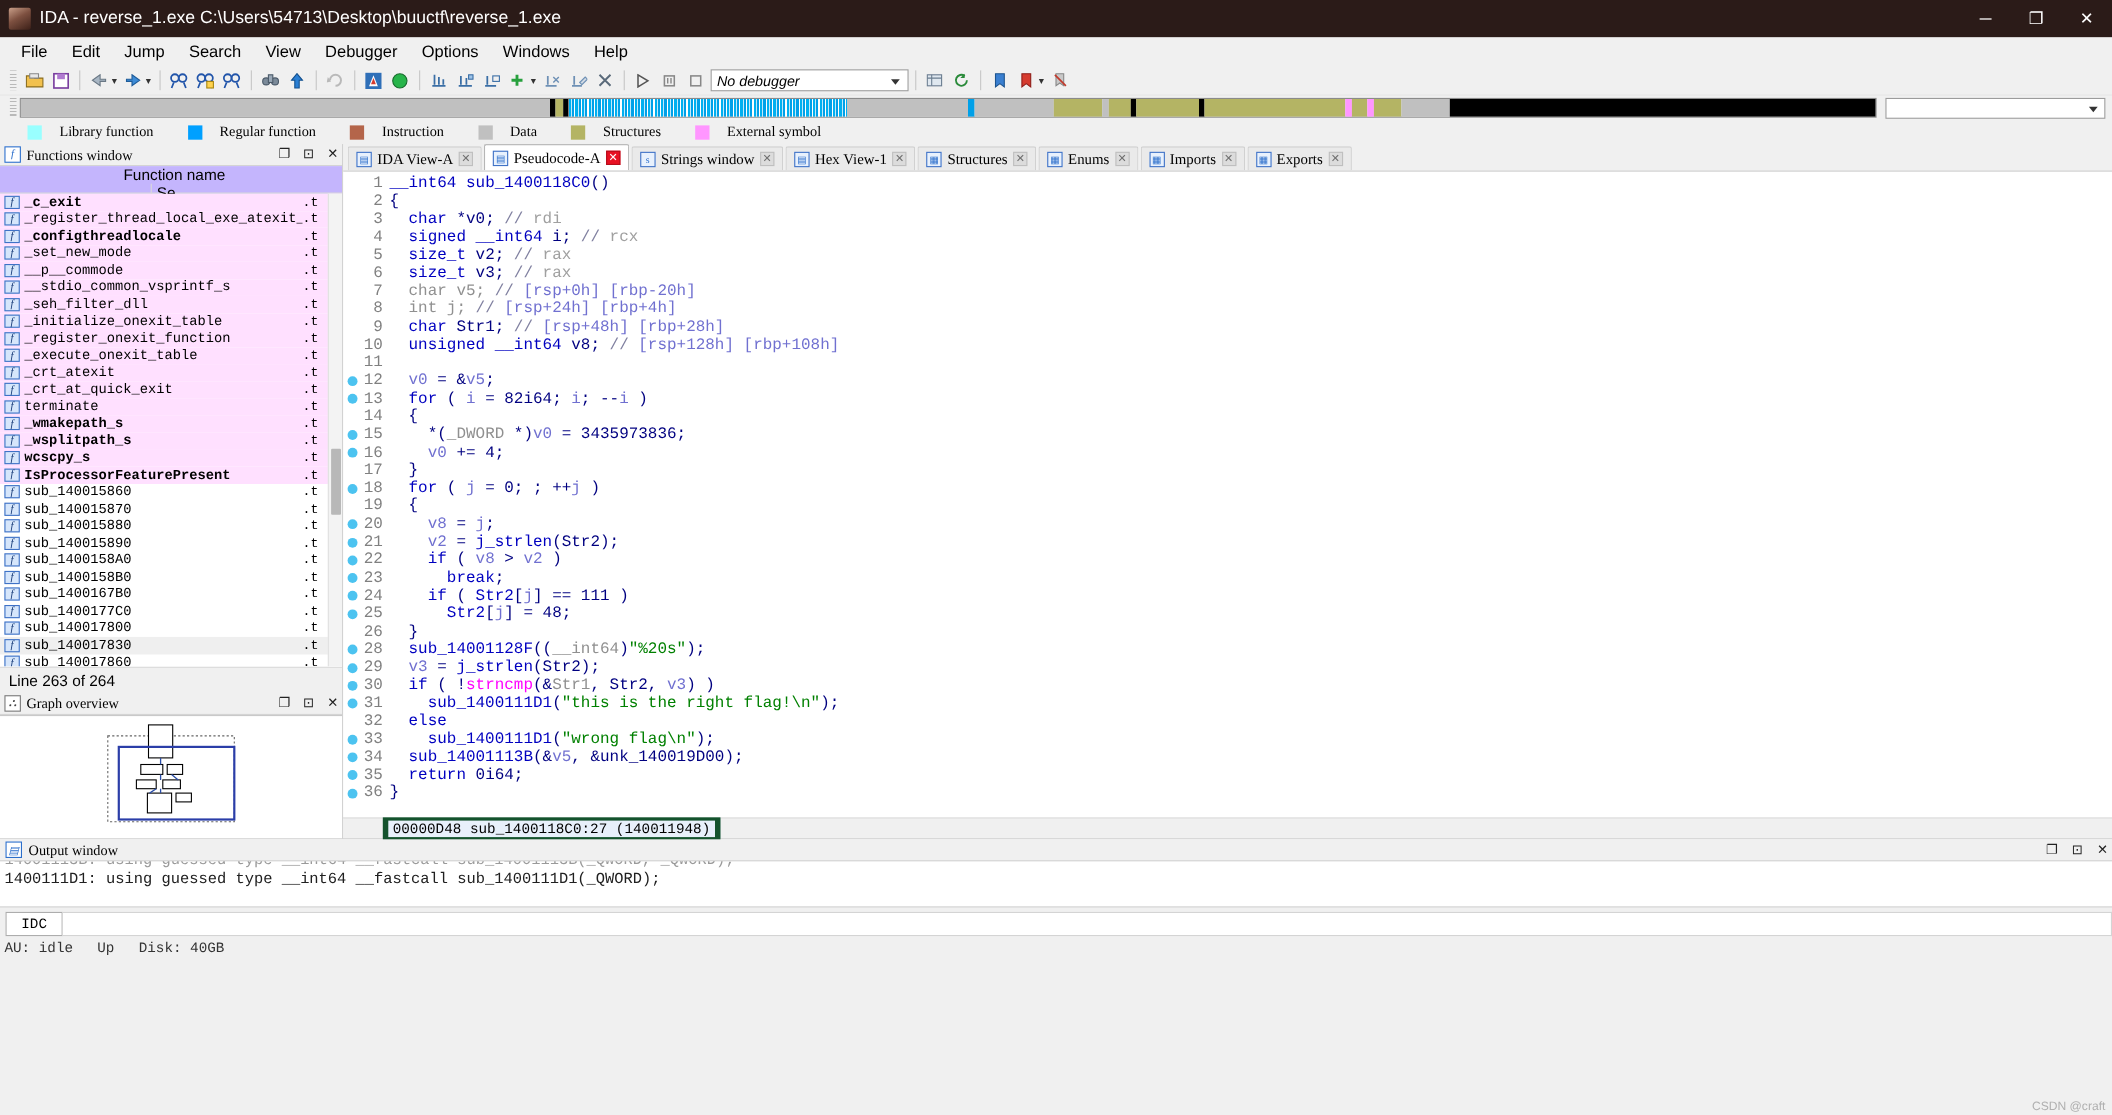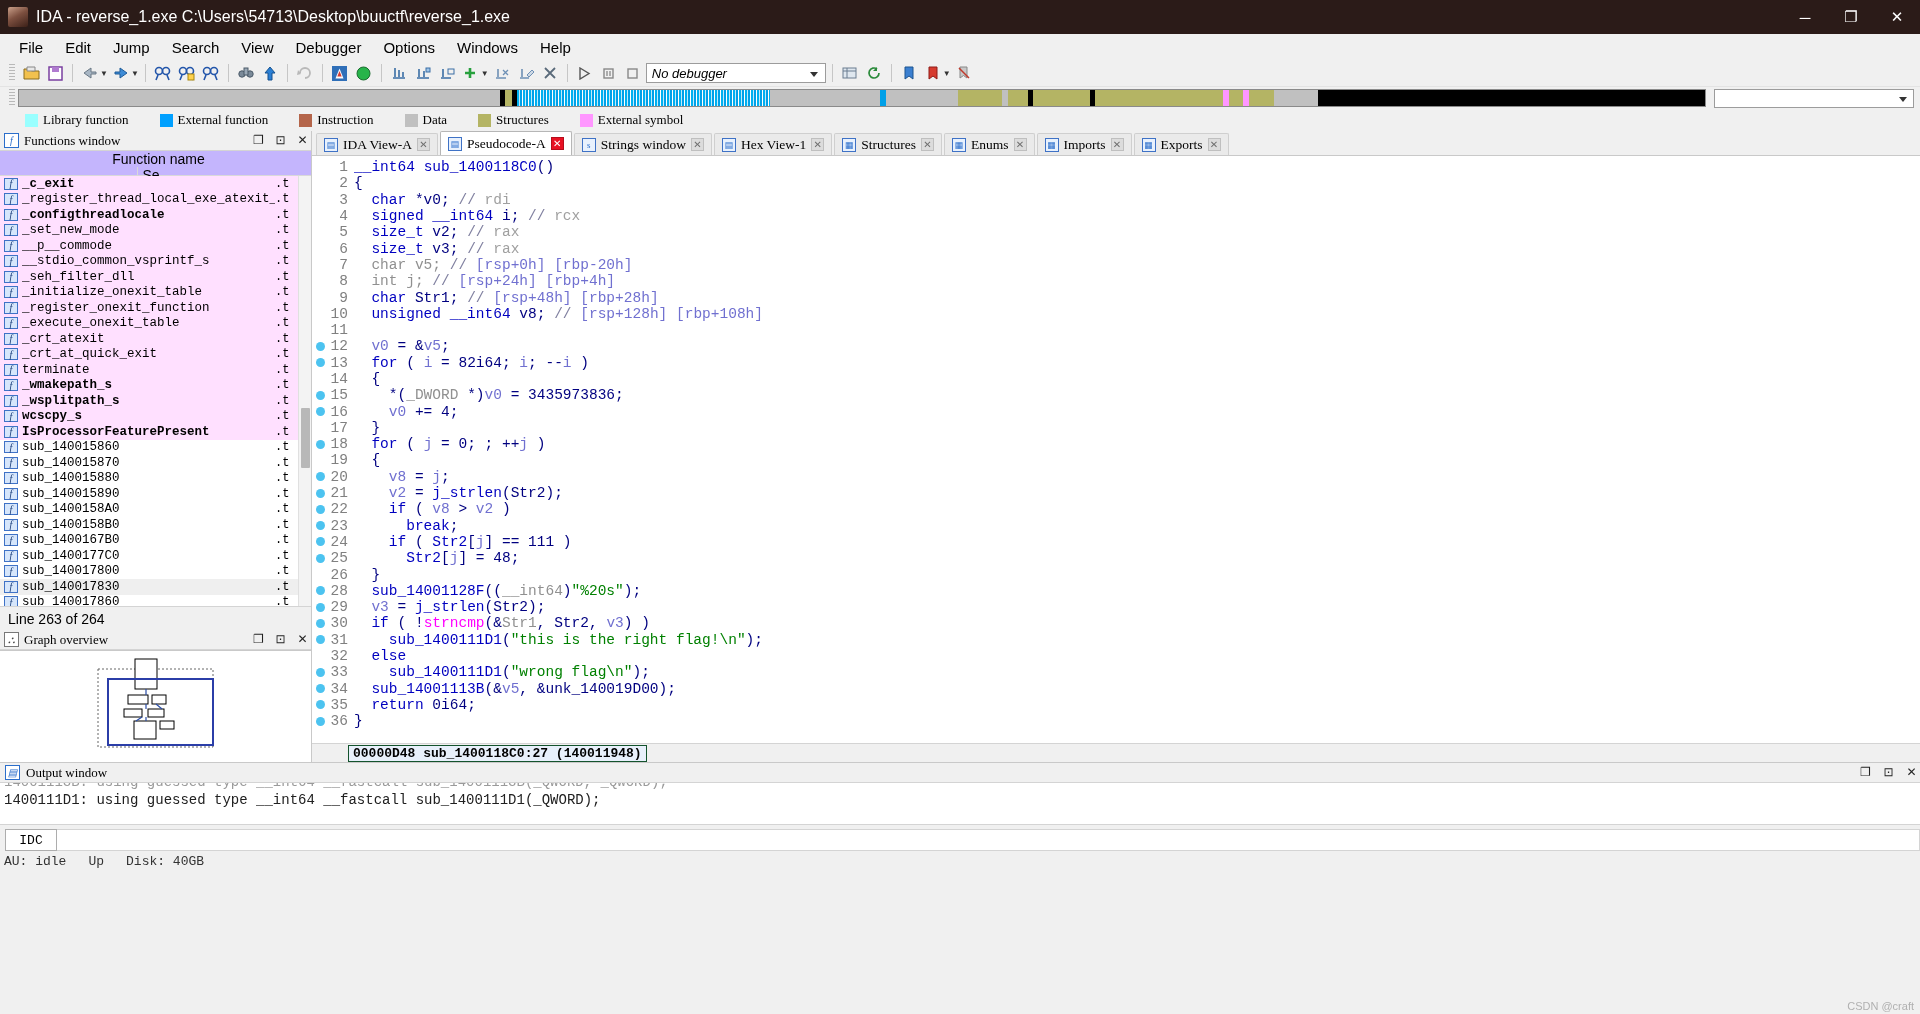--- a/index.html
+++ b/index.html
@@ -70,21 +70,21 @@
      position: relative; }
   .navright::after { content:""; position:absolute; right:6px; top:7px;
      border-left:4px solid transparent; border-right:4px solid transparent;
      border-top:5px solid #333; }
 
   
   .legend { height: 22px; display: flex; align-items: center; gap: 6px;
     padding-left: 10px; font-size: 13px;
     font-family: "Liberation Serif", serif; background: #f0f0f0; }
   .legend .sw { width: 13px; height: 13px; display: inline-block; }
-  .legend .lg { display: flex; align-items: center; gap: 5px; margin-right: 10px; padding-left: 15px; }
+  .legend .lg { display: flex; align-items: center; gap: 16px; margin-right: 10px; padding-left: 15px; }
 
   
   .main { display: flex; height: 631px; background: #f0f0f0; }
 
   
   .leftcol { width: 312px; display: flex; flex-direction: column;
      border-right: 1px solid #c9c9c9; }
   .panel-head {
     height: 20px; background: #f0f0f0; display: flex; align-items: center;
     font-size: 13px; font-family: "Liberation Serif", serif;
@@ -173,22 +173,22 @@
   .s-plain{ color: #000080; }
   .s-strn { color: #ff00ff; }
   .s-dim  { color: #909090; }
   .cursor { display: inline-block; width: 1px; height: 13px;
      background: #000; vertical-align: -2px; }
 
   .codestatus { height: 19px; background: #f0f0f0; display: flex;
      align-items: center; padding-left: 36px; font-size: 13px;
      font-family: "Liberation Mono", monospace;
      border-top: 1px solid #d4d4d4; }
-  .codestatus .box { background: #e8f0fb; border: 1px solid #14532d;
-     padding: 0 4px; font-weight: bold; }
+  .codestatus .box { background: #e8f0fb; border: 5px solid #14532d;
+     padding: 0 4px; }
 
   
   .outwin { height: 62px; border-top: 1px solid #c9c9c9; background: #fff;
      display: flex; flex-direction: column; }
   .outhead { height: 20px; background: #f0f0f0; display: flex;
      align-items: center; gap: 6px; padding-left: 5px; font-size: 13px;
      font-family: "Liberation Serif", serif;
      border-bottom: 1px solid #d4d4d4; }
   .outhead .spacer { flex: 1; }
   .outbody { flex: 1; overflow: hidden; padding-left: 4px;
@@ -439,21 +439,21 @@
   <div class="navright"></div>
 </div>
 
 <div class="legend">
   <span class="lg">
     <span class="sw" style="background:#99ffff"></span>
     <span>Library function</span>
   </span>
   <span class="lg">
     <span class="sw" style="background:#00a0ff"></span>
-    <span>External function</span>
+    <span>Regular function</span>
   </span>
   <span class="lg">
     <span class="sw" style="background:#b4654a"></span>
     <span>Instruction</span>
   </span>
   <span class="lg">
     <span class="sw" style="background:#c0c0c0"></span>
     <span>Data</span>
   </span>
   <span class="lg">

